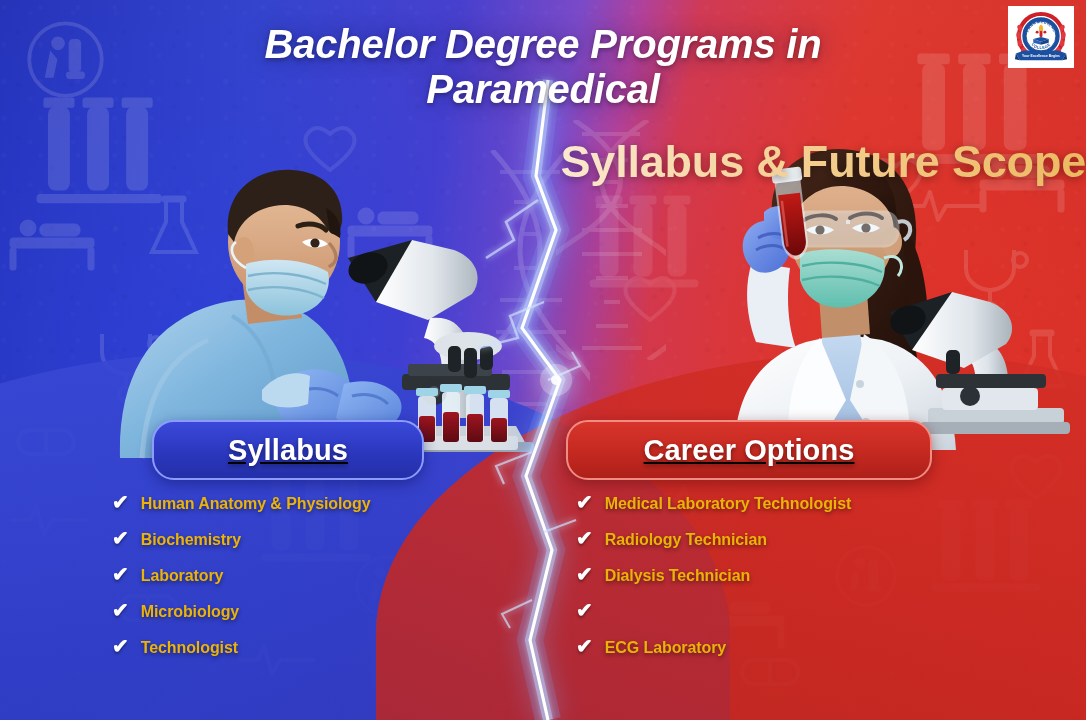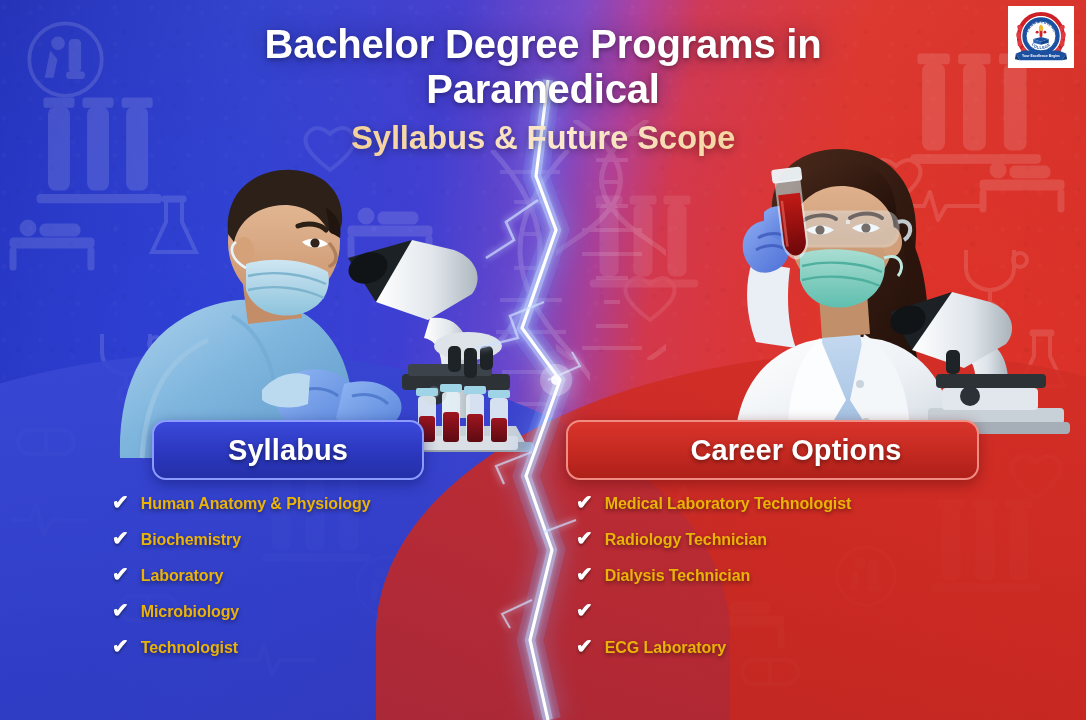--- a/index.html
+++ b/index.html
@@ -121,32 +121,34 @@
   }
   .title-main {
     margin: 0;
     font-size: 40px;
     line-height: 1.13;
     font-weight: bold;
     color: #FFFFFF;
     letter-spacing: -.2px;
     text-shadow: 0 2px 5px rgba(0,0,0,.35), 0 0 22px rgba(20,20,80,.35);
     padding: 0 82px;
+    font-style: italic;
   }
   .title-sub {
-    margin: 7px 0 0 0;
-    font-size: 33px;
+    margin: 24px 0 0 0;
+    font-size: 45px;
     font-weight: bold;
     letter-spacing: -.2px;
     background: linear-gradient(100deg, #EFBE6E 0%, #F3CE92 30%, #FBE8CE 52%, #F4CE90 74%, #ECB961 100%);
     -webkit-background-clip: text;
     background-clip: text;
     color: transparent;
     -webkit-text-fill-color: transparent;
     filter: drop-shadow(0 2px 4px rgba(0,0,0,.38));
+    text-align: right;
   }
 
   
   .logo-box {
     position: absolute;
     right: 12px;
     top: 6px;
     width: 66px;
     height: 62px;
     background: #FFFFFF;
@@ -155,25 +157,26 @@
     align-items: center;
     justify-content: center;
   }
   .logo-box svg { width: 58px; height: 56px; }
 
   
   .banner {
     position: absolute;
     top: 420px;
     height: 56px;
-    border-radius: 14px;
+    border-radius: 22px;
     display: flex;
     align-items: center;
     justify-content: center;
     z-index: 25;
+    text-decoration: underline;
   }
   .banner-label {
     font-size: 29px;
     font-weight: bold;
     color: #FFFFFF;
     letter-spacing: .1px;
     text-shadow: 0 2px 4px rgba(0,0,0,.42);
   }
   .banner-syllabus {
     left: 152px;
@@ -181,21 +184,20 @@
     background: linear-gradient(180deg, #3B49DA 0%, #2B37BE 55%, #2430A8 100%);
     border: 2px solid #8B9BFF;
     box-shadow: 0 4px 14px rgba(10,18,90,.45);
   }
   .banner-career {
     left: 566px;
     width: 362px;
     background: linear-gradient(180deg, #D8342B 0%, #C42920 55%, #AE201A 100%);
     border: 2px solid #F08C82;
     box-shadow: 0 4px 14px rgba(90,10,10,.45);
-    padding-left: 47px;
   }
 
   
   .list {
     position: absolute;
     top: 492px;
     z-index: 25;
   }
   .list-syllabus { left: 112px; width: 420px; }
   .list-career   { left: 576px; width: 450px; }

